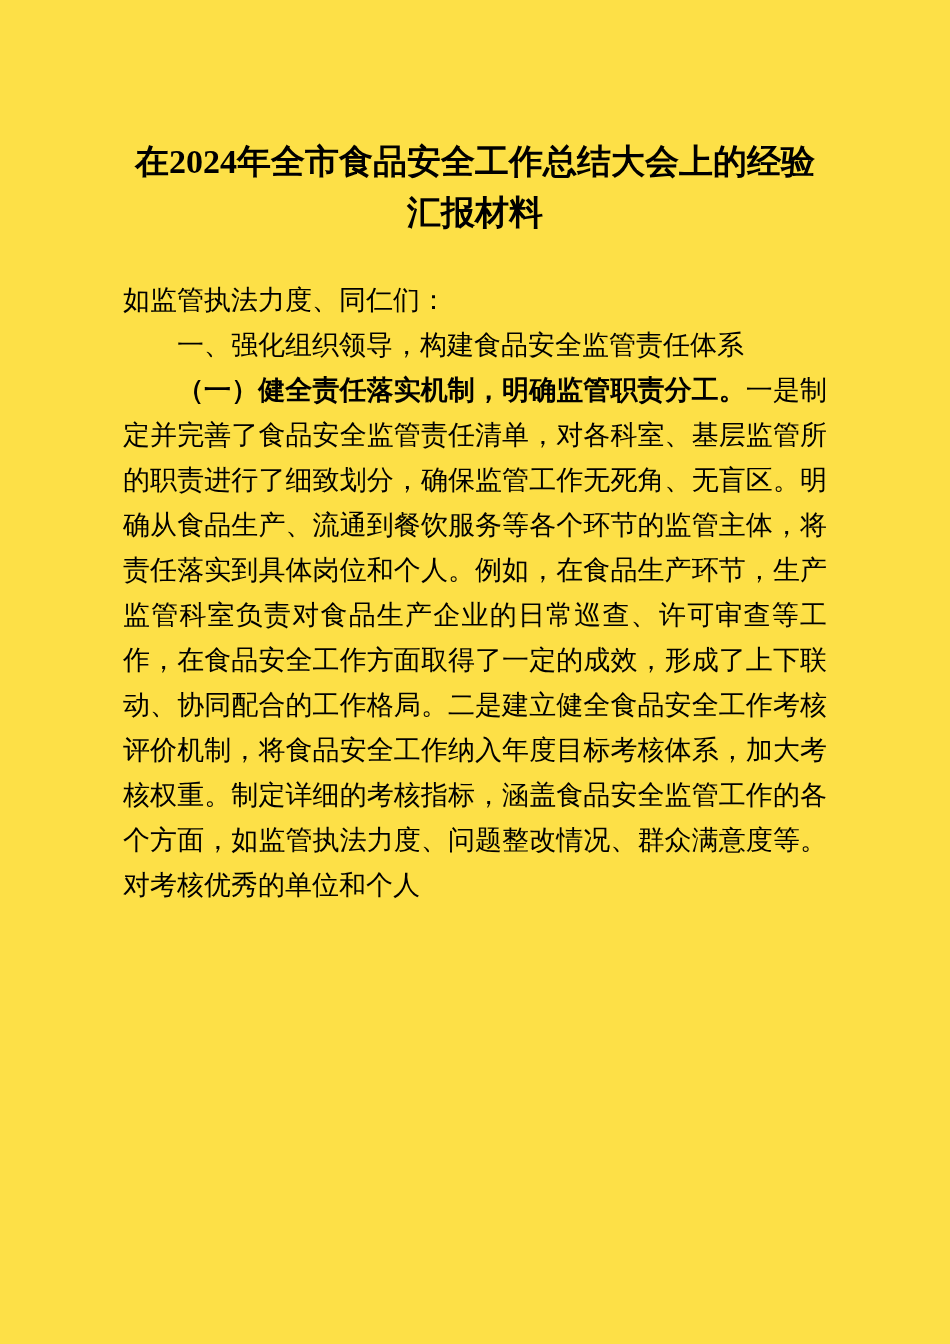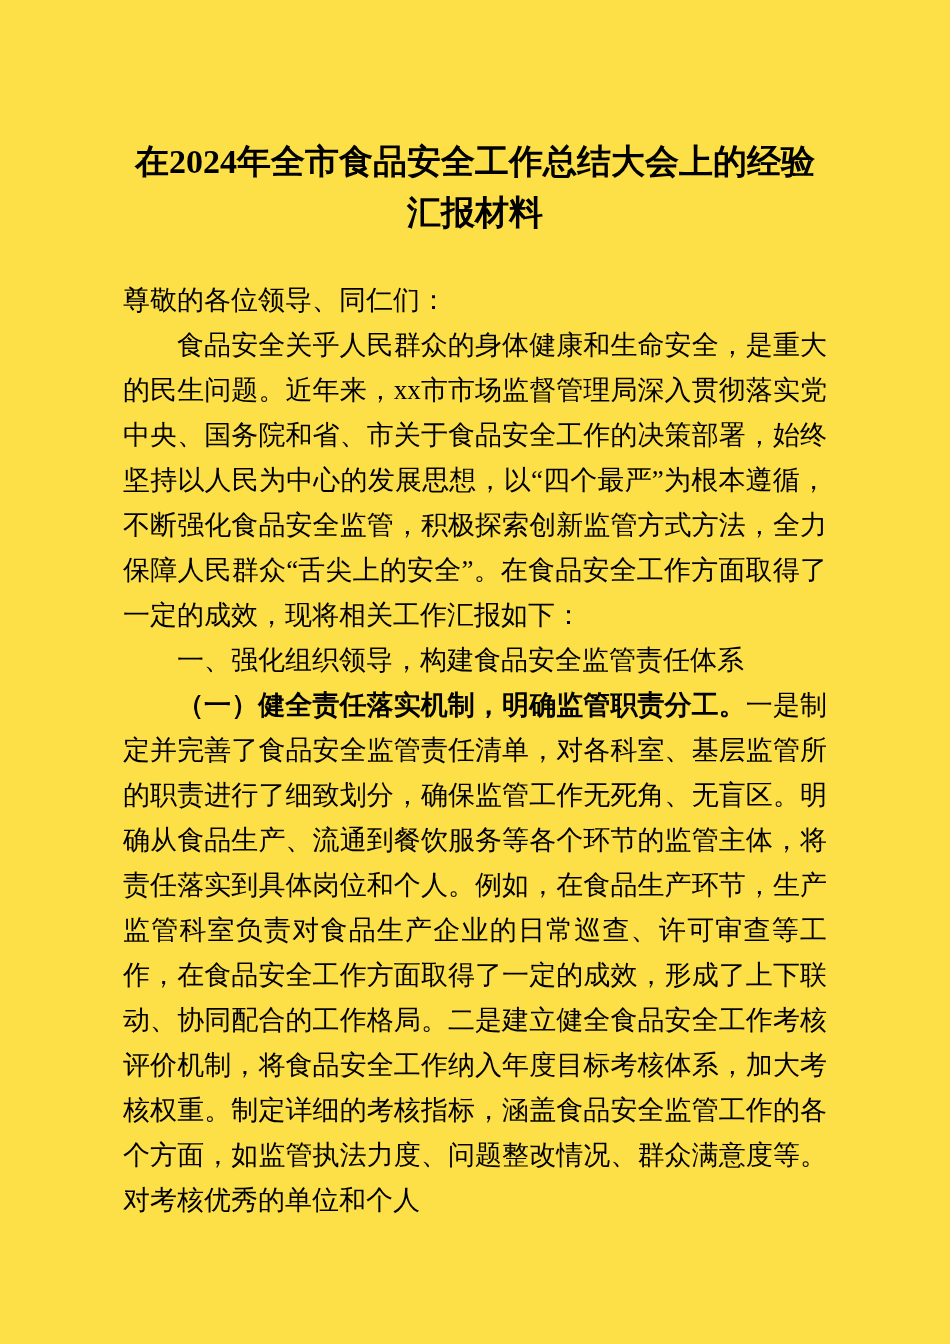--- a/index.html
+++ b/index.html
@@ -59,23 +59,22 @@
 </head>
 <body>
 
 <div class="page">
   <div class="content">
 
     <h1 class="doc-title">在2024年全市食品安全工作总结大会上的经验汇报材料</h1>
 
     <div class="doc-body">
 
-      <p class="greeting">尊敬的各位领导、同仁们：</p>
+      <p class="greeting">如监管执法力度、同仁们：</p>
 
-      <p class="indent">食品安全关乎人民群众的身体健康和生命安全，是重大的民生问题。近年来，xx市市场监督管理局深入贯彻落实党中央、国务院和省、市关于食品安全工作的决策部署，始终坚持以人民为中心的发展思想，以“四个最严”为根本遵循，不断强化食品安全监管，积极探索创新监管方式方法，全力保障人民群众“舌尖上的安全”。在食品安全工作方面取得了一定的成效，现将相关工作汇报如下：</p>
 
       <h2 class="section-heading indent">一、强化组织领导，构建食品安全监管责任体系</h2>
 
       <p class="indent"><span class="lead-bold">（一）健全责任落实机制，明确监管职责分工。</span><span>一是制定并完善了食品安全监管责任清单，对各科室、基层监管所的职责进行了细致划分，确保监管工作无死角、无盲区。明确从食品生产、流通到餐饮服务等各个环节的监管主体，将责任落实到具体岗位和个人。例如，在食品生产环节，生产监管科室负责对食品生产企业的日常巡查、许可审查等工作，在食品安全工作方面取得了一定的成效，形成了上下联动、协同配合的工作格局。二是建立健全食品安全工作考核评价机制，将食品安全工作纳入年度目标考核体系，加大考核权重。制定详细的考核指标，涵盖食品安全监管工作的各个方面，如监管执法力度、问题整改情况、群众满意度等。对考核优秀的单位和个人</span></p>
 
     </div>
   </div>
 </div>
 
 </body></html>

